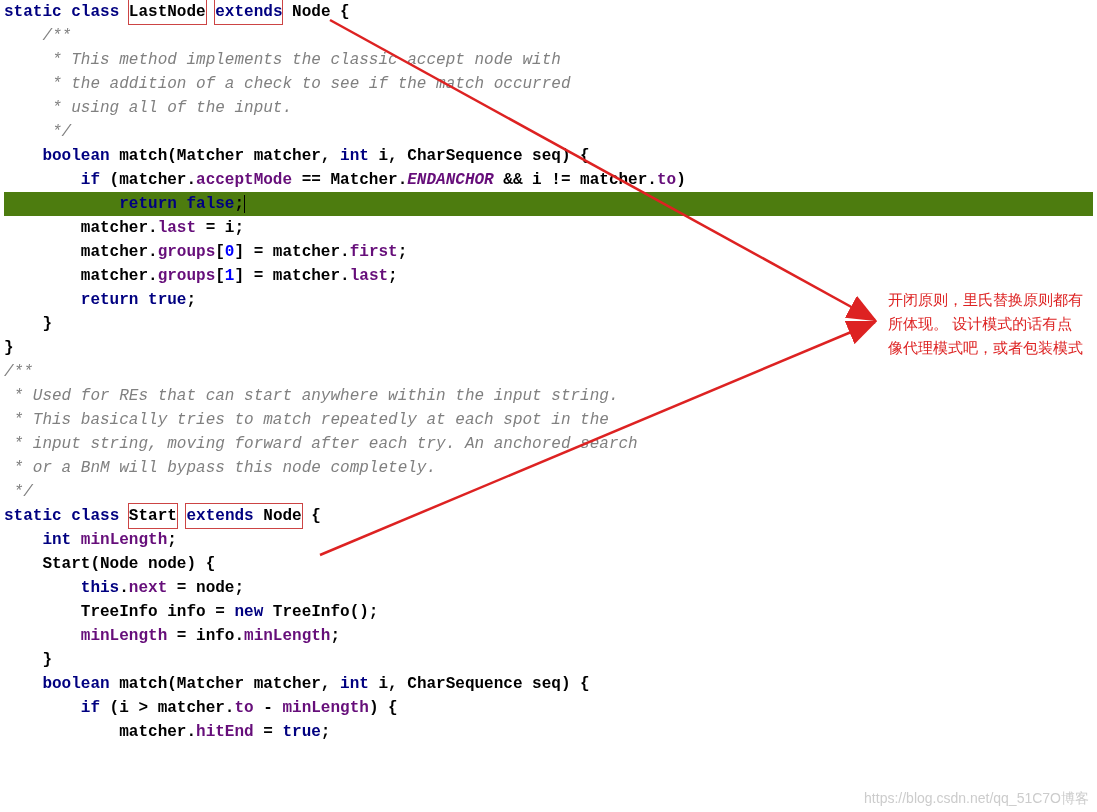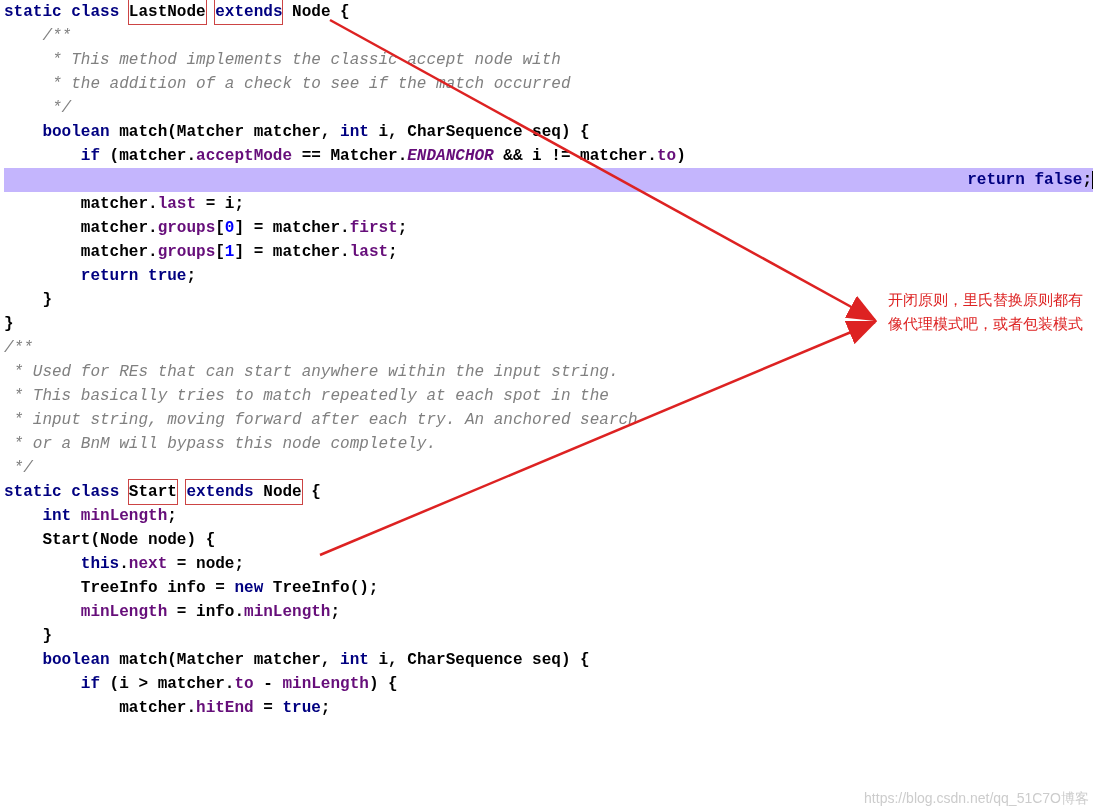--- a/index.html
+++ b/index.html
@@ -17,21 +17,21 @@
     padding: 0 4px;
     line-height: 1.5;
     font-weight: bold;
   }
   .line { white-space: pre; }
   .kw { color: #000080; font-weight: bold; }
   .comment { color: #808080; font-style: italic; font-weight: normal; }
   .num { color: #0000ff; }
   .field { color: #660e7a; font-weight: bold; margin-top: 23px; }
   .static-field { color: #660e7a; font-style: italic; font-weight: bold; }
-  .hl { background: #c4b5fd; display: block; text-align: right; }
+  .hl { background: #4d7c0f; display: block; }
   .cursor { border-left: 1px solid #000; }
   .box {
     border: 1px solid #cc4444;
     display: inline-block;
     margin: -1px;
   }
   .annotation {
     position: absolute;
     color: #dd2222;
     font-family: 'Microsoft YaHei', 'SimSun', sans-serif;
@@ -58,20 +58,21 @@
   }
 </style>
 </head>
 <body>
 
 <div class="code-area">
 <div class="line"><span class="kw">static</span> <span class="kw">class</span> <span class="box"><span>LastNode</span></span> <span class="box"><span class="kw">extends</span></span> <span>Node {</span></div>
 <div class="line comment">    /**</div>
 <div class="line comment">     * This method implements the classic accept node with</div>
 <div class="line comment">     * the addition of a check to see if the match occurred</div>
+<div class="line comment">     * using all of the input.</div>
 <div class="line comment">     */</div>
 <div class="line"><span class="kw">    boolean</span><span> match(Matcher matcher, </span><span class="kw">int</span><span> i, CharSequence seq) {</span></div>
 <div class="line"><span class="kw">        if</span><span> (matcher.</span><span class="field">acceptMode</span><span> == Matcher.</span><span class="static-field">ENDANCHOR</span><span> &amp;&amp; i != matcher.</span><span class="field">to</span><span>)</span></div>
 <div class="line hl"><span class="kw">            return false</span><span>;</span><span class="cursor"></span></div>
 <div class="line"><span>        matcher.</span><span class="field">last</span><span> = i;</span></div>
 <div class="line"><span>        matcher.</span><span class="field">groups</span><span>[</span><span class="num">0</span><span>] = matcher.</span><span class="field">first</span><span>;</span></div>
 <div class="line"><span>        matcher.</span><span class="field">groups</span><span>[</span><span class="num">1</span><span>] = matcher.</span><span class="field">last</span><span>;</span></div>
 <div class="line"><span class="kw">        return true</span><span>;</span></div>
 <div class="line">    }</div>
 <div class="line">}</div>
@@ -99,16 +100,17 @@
     <marker id="ah" markerWidth="12" markerHeight="10" refX="11" refY="5" orient="auto">
       <polygon points="0 0, 12 5, 0 10" fill="#dd2222"></polygon>
     </marker>
   </defs>
   <line x1="330" y1="20" x2="875" y2="320" stroke="#dd2222" stroke-width="2.5" marker-end="url(#ah)"></line>
   <line x1="320" y1="555" x2="875" y2="322" stroke="#dd2222" stroke-width="2.5" marker-end="url(#ah)"></line>
 </svg>
 
 <div class="annotation" style="top:288px; left:888px;">
   <div>开闭原则，里氏替换原则都有</div>
+  <div>所体现。  设计模式的话有点</div>
   <div>像代理模式吧，或者包装模式</div>
 </div>
 
 <div class="watermark">https://blog.csdn.net/qq_51C7O博客</div>
 
 </body></html>

